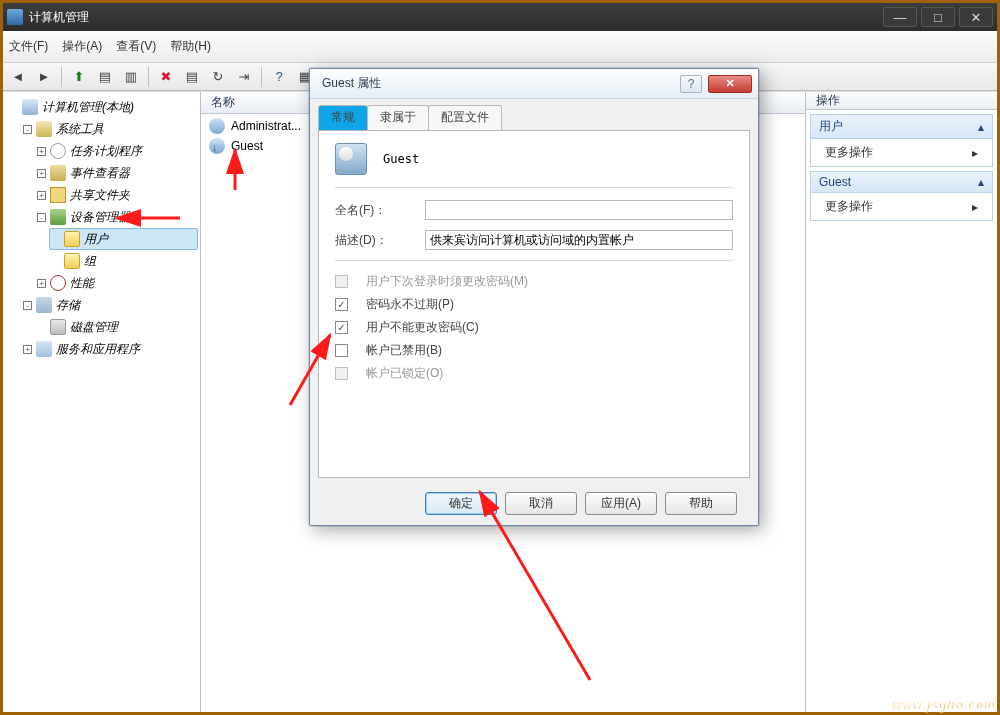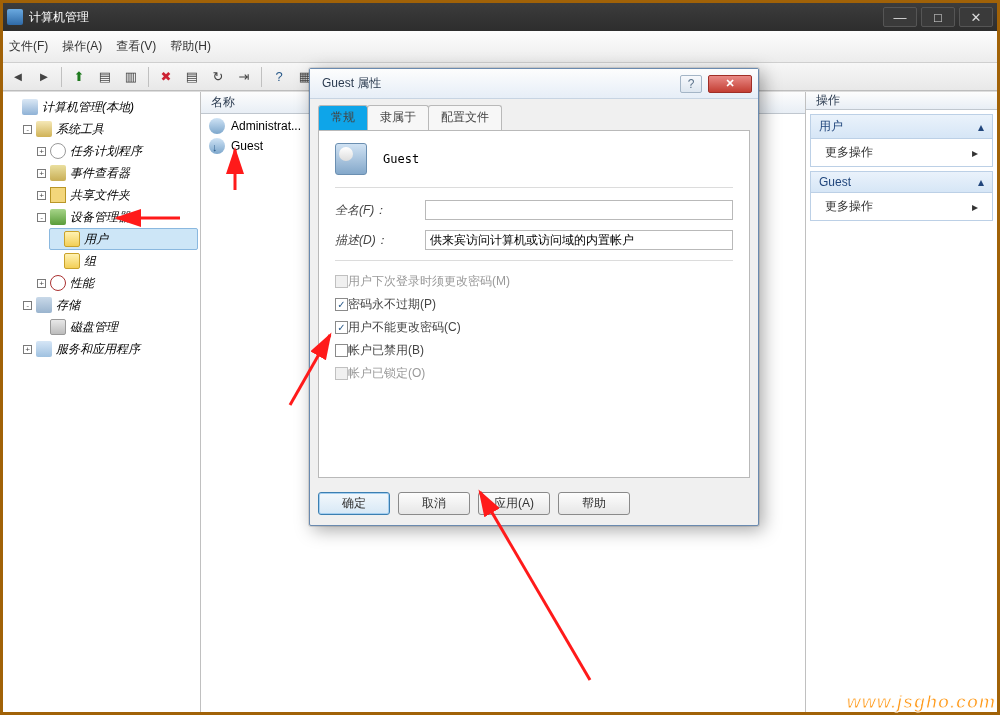--- a/index.html
+++ b/index.html
@@ -68,37 +68,37 @@
   .dialog .tab { border:1px solid #b9b9b9; border-bottom:none; padding:3px 12px 4px; background:#f7f7f7; margin-right:-1px; border-radius:3px 3px 0 0; color:#444; }
   .dialog .tab.active { background:#0ea5e9; position:relative; z-index:2; }
   .dialog .tabbody { margin:0 8px 8px 8px; border:1px solid #b9b9b9; background:#fff; padding:12px 16px; height:348px; position:relative; }
 
   .tabbody .userrow { display:flex; align-items:center; gap:16px; margin-bottom:12px; }
   .uicon { width:32px; height:32px; background:linear-gradient(#d0e2f3,#84a8ca); border:1px solid #6b8fb1; border-radius:3px; position:relative; }
   .uicon::after { content:""; position:absolute; width:14px;height:14px; border-radius:50%; background:linear-gradient(#fff,#ddd); left:3px; top:3px;}
   .tabbody hr { border:none; border-top:1px solid #dcdcdc; margin:8px 0 12px; }
 
   .field { display:flex; align-items:center; margin-bottom:10px; }
-  .field label { width:90px; color:#444;font-style:italic; }
+  .field label { width:90px; color:#444; }
   .field input { flex:1; height:20px; border:1px solid #b9b9b9; background:#fff; padding:1px 4px; font-size:12px; font-family: "SimSun", monospace; }
 
-  .chk { display:flex; align-items:center; gap:0; margin-bottom:6px; color:#444; }
+  .chk { display:flex; align-items:center; gap:18px; margin-bottom:6px; color:#444; }
   .chk.disabled { color:#999; }
   .chkbox { width:13px; height:13px; border:1px solid #8a8a8a; background:#fff; display:flex; align-items:center; justify-content:center; font-size:10px; color:#2a5a8a; }
   .chkbox.disabled { border-color:#c0c0c0; background:#f0f0f0; color:#bbb;}
   .chkbox.checked::before { content:"✓"; }
 
-  .dialog .dfooter { display:flex; justify-content:flex-start; gap:8px; padding:6px 8px 10px; }
+  .dialog .dfooter { display:flex; justify-content:flex-end; gap:8px; padding:6px 21px 10px; }
   .dbtn { min-width:72px; height:23px; border:1px solid #8a8a8a; background:linear-gradient(#fdfdfd,#e6e6e6); border-radius:3px; font-size:12px; color:#333; display:flex; align-items:center; justify-content:center; }
   .dbtn.primary { border:1px solid #3c7fb1; box-shadow:inset 0 0 0 1px #a3cef0; background:linear-gradient(#f3f8fc,#d7e8f6); }
 
   .arrow-svg { position:absolute; pointer-events:none; }
   .watermark { position:absolute; right:4px; bottom:4px; text-align:right; line-height:1; font-weight:900; font-style:italic; letter-spacing:1px; }
   .watermark .l1 { font-size:28px; color:#3bbf3a; -webkit-text-stroke:2px #fff; text-shadow:0 0 3px #fff,0 0 3px #fff; }
-  .watermark .l2 { font-size:18px; color:#ff9a1a; -webkit-text-stroke:1px #fff; }
+  .watermark .l2 { font-size:12px; color:#ff9a1a; -webkit-text-stroke:1px #fff; }
 </style>
 </head>
 <body>
 
 <div class="window">
 
   <div class="titlebar">
     <div class="icon"></div>
     <div class="title">计算机管理</div>
     <div class="winbtns">

